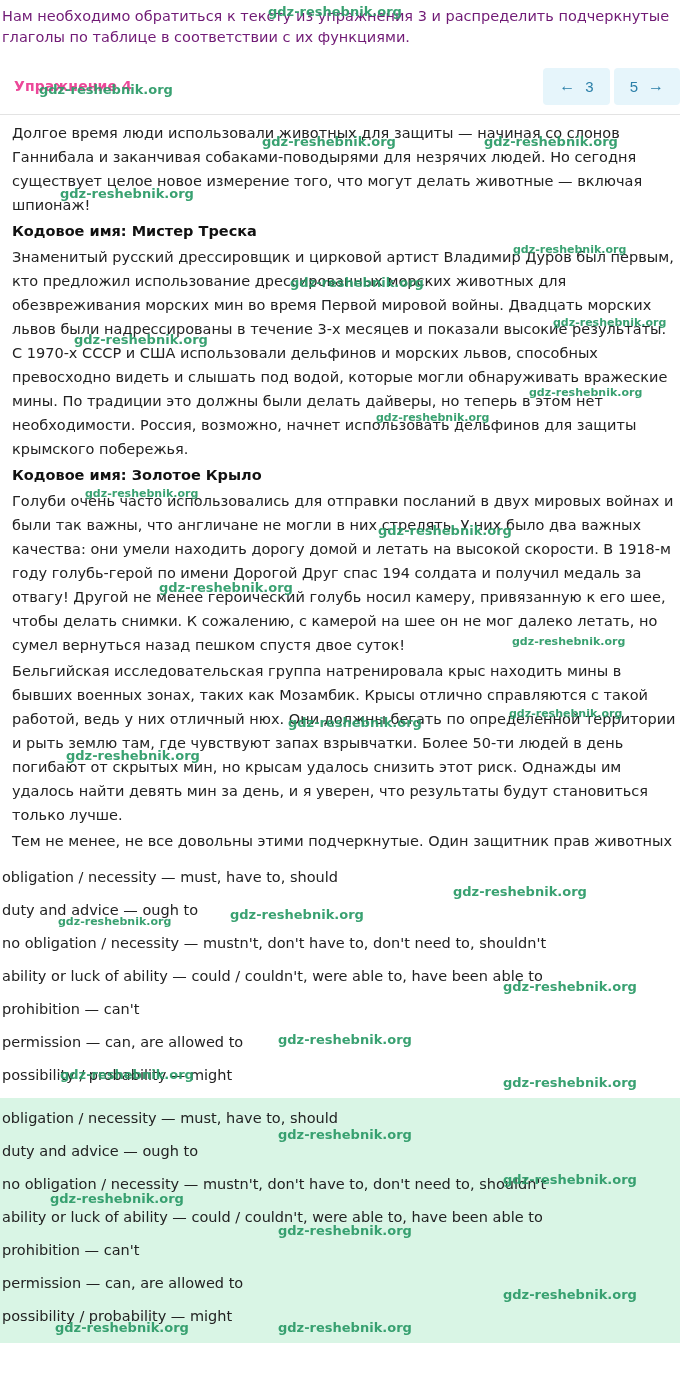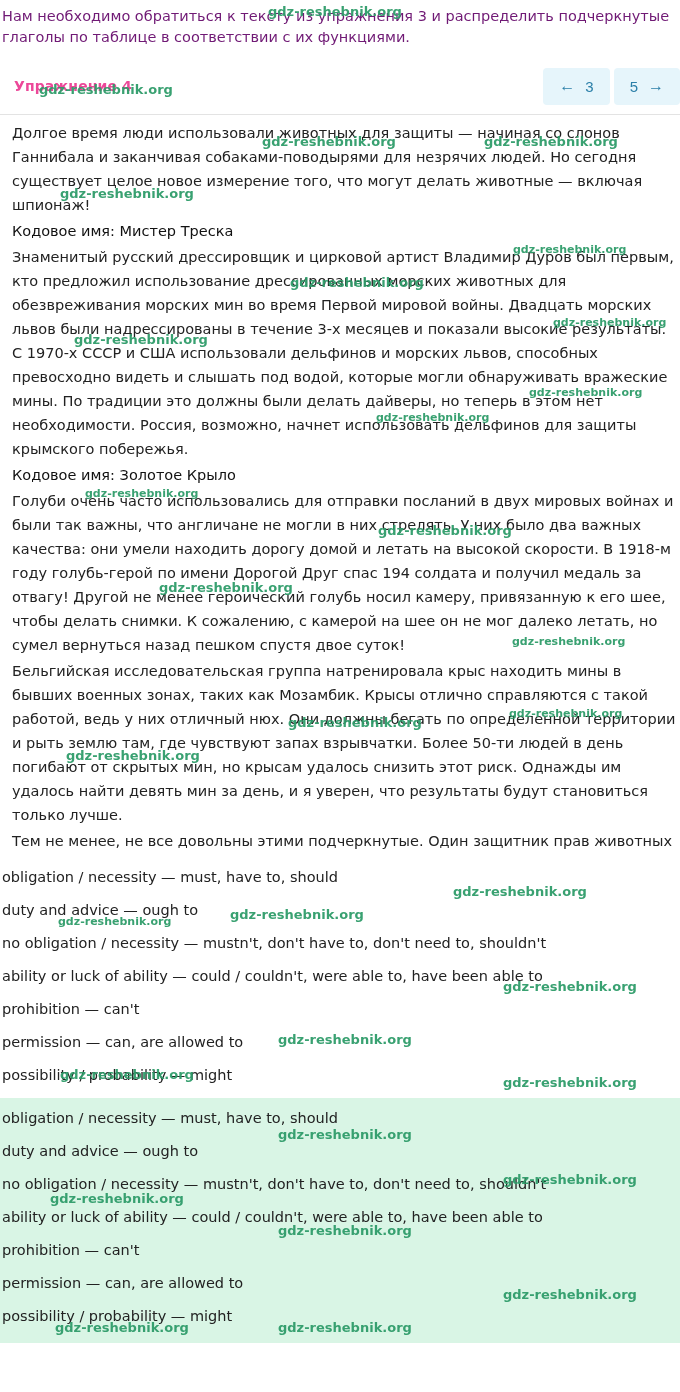--- a/index.html
+++ b/index.html
@@ -92,21 +92,21 @@
   .body-text {
     font-size: 14.5px;
     line-height: 24px;
     color: #222;
     padding: 6px 2px 0 12px;
   }
   .body-text p {
     margin: 0 0 2px 0;
   }
   .code-name {
-    font-weight: 400;
+    font-weight: 700;
     font-size: 14.5px;
     margin: 8px 0 2px 0;
     color: #111;
   }
 
   .answers {
     font-size: 14.5px;
     line-height: 33px;
     padding: 6px 2px 0 2px;
     color: #222;

